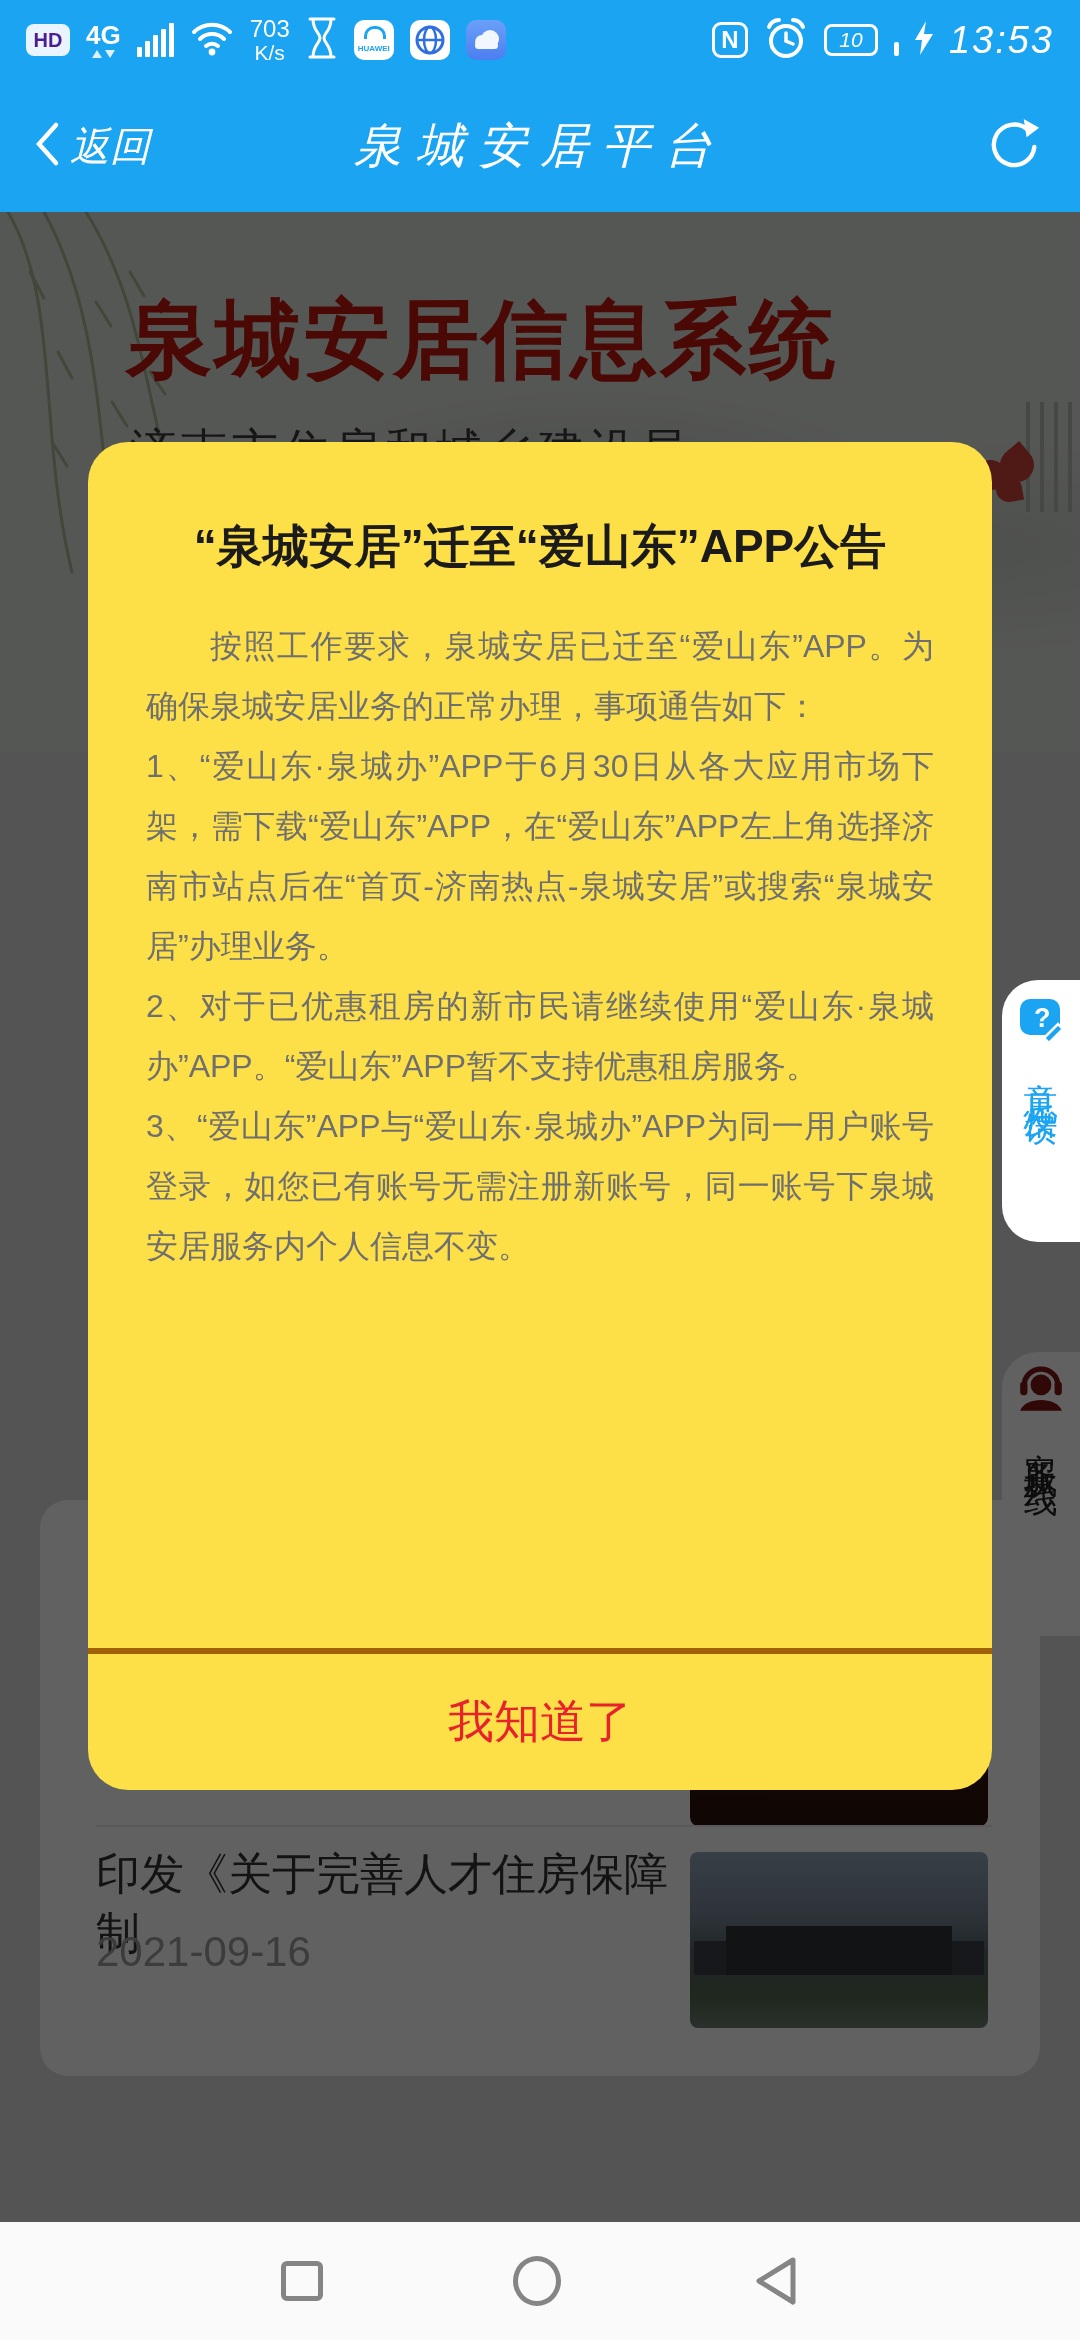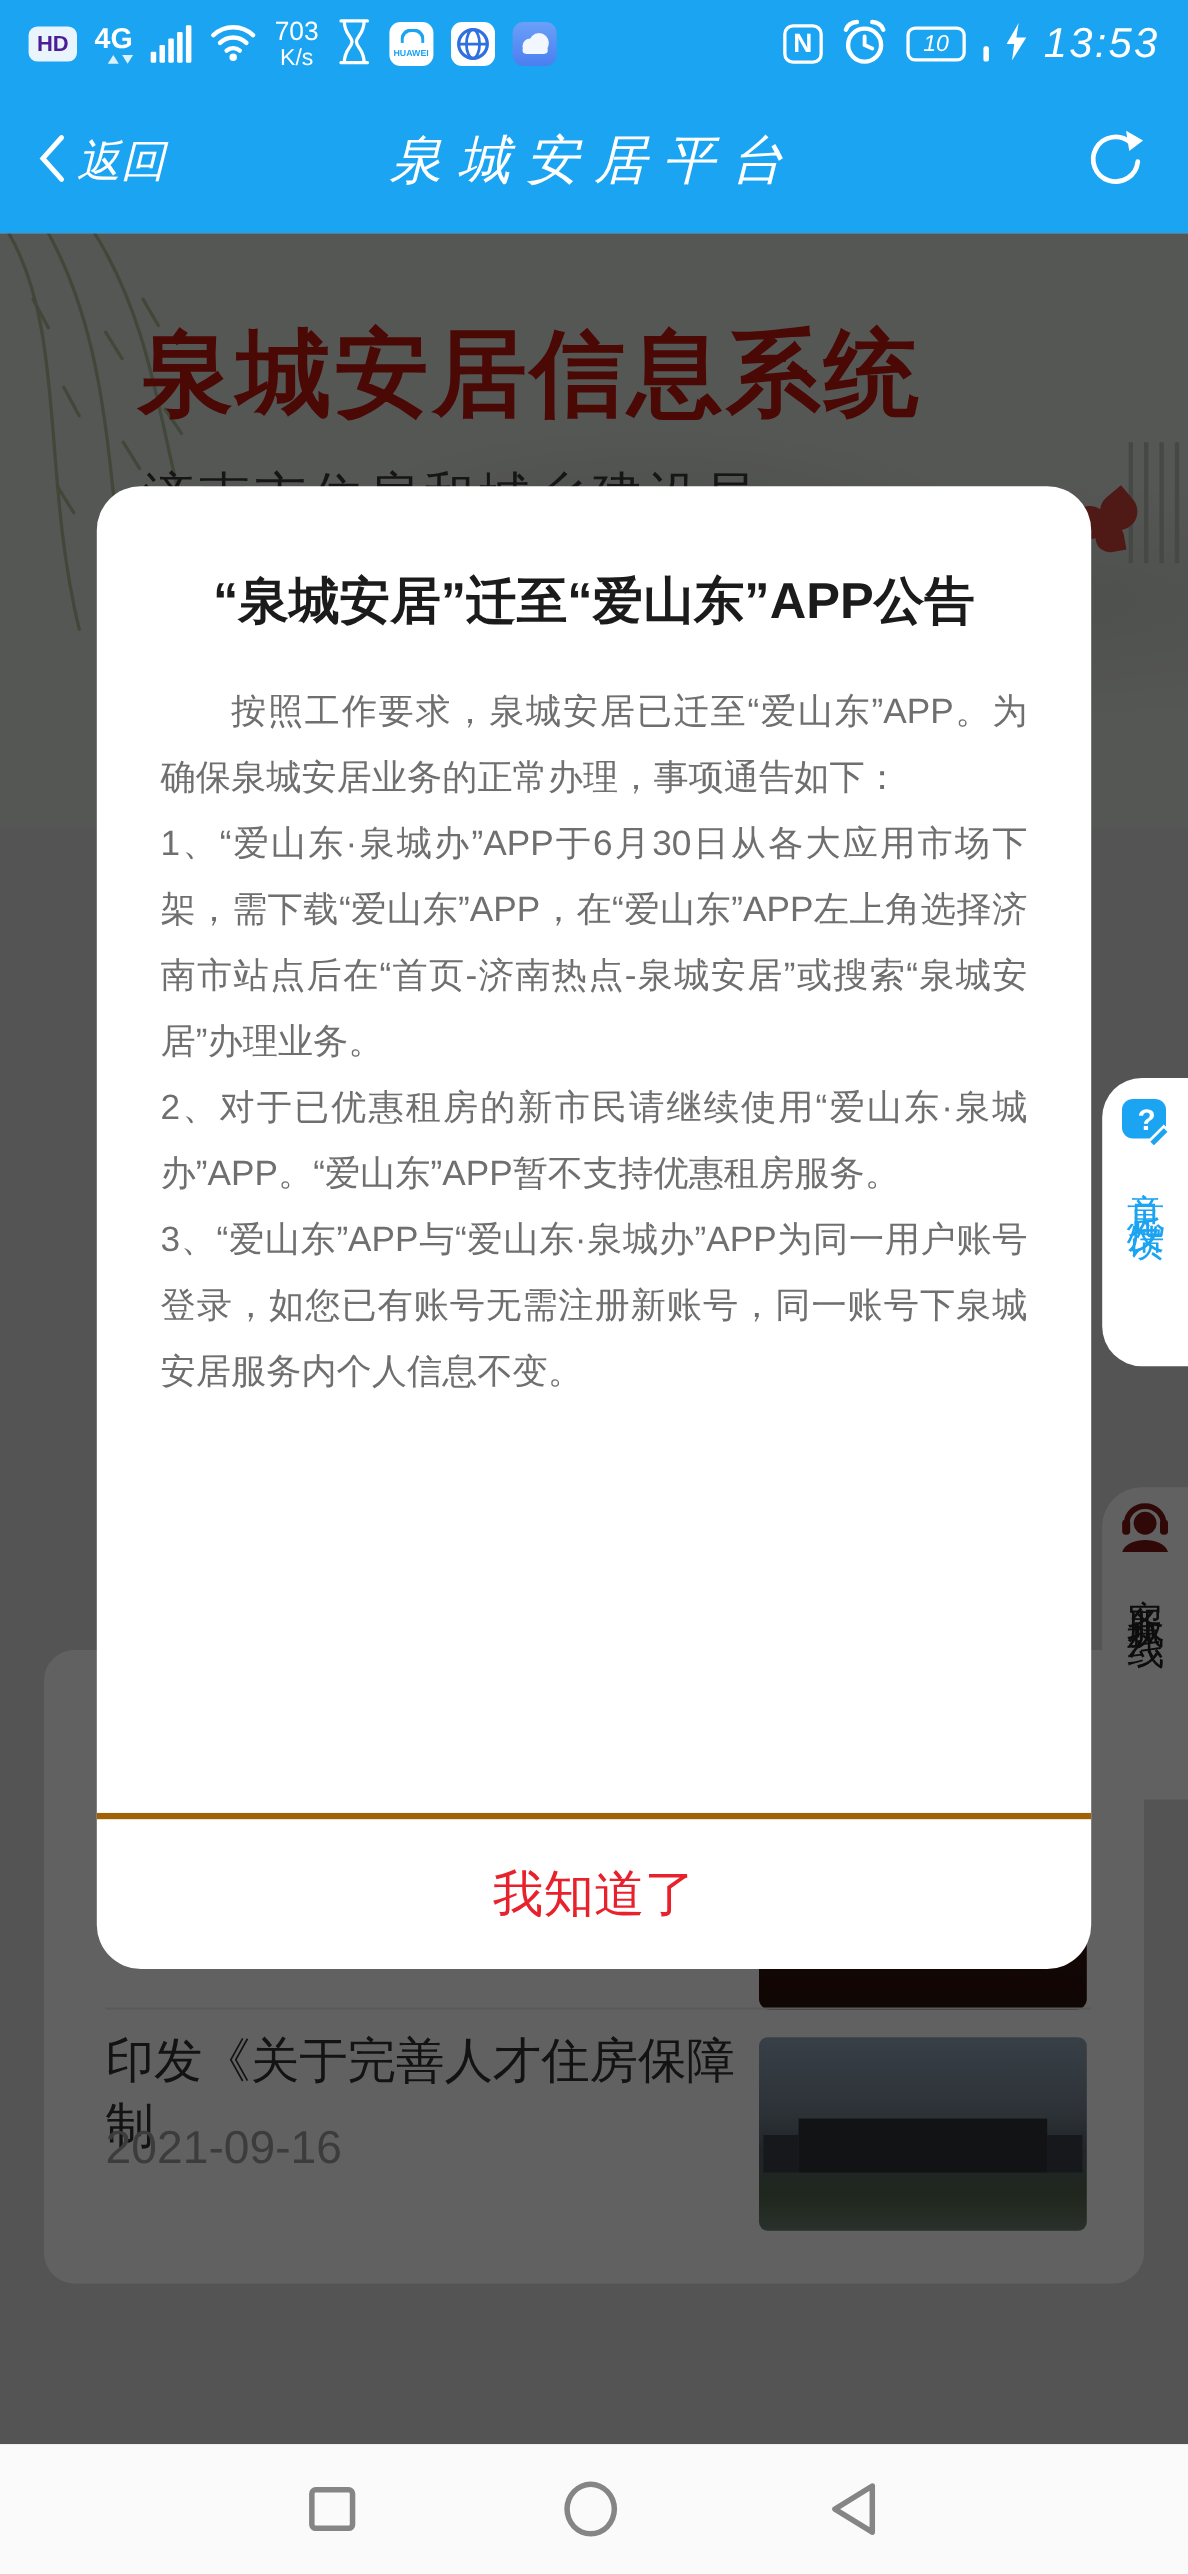--- a/index.html
+++ b/index.html
@@ -6,21 +6,21 @@
   .screen{position:relative;width:1080px;height:2340px;overflow:hidden;background:#dedede;
           font-family:"Liberation Sans",sans-serif;}
 
   
   .statusbar{position:absolute;top:0;left:0;width:1080px;height:80px;background:#1ba4f2;
              display:flex;align-items:center;justify-content:space-between;box-sizing:border-box;
              padding:0 26px;color:#fff;z-index:6;}
   .sb-group{display:flex;align-items:center;gap:16px;}
   .hd-badge{background:#eaf4fd;color:#4c1d95;font-weight:bold;font-size:20px;border-radius:8px;
             width:44px;height:32px;display:flex;align-items:center;justify-content:center;}
-  .net{display:flex;flex-direction:column;align-items:flex-end;line-height:1;}
+  .net{display:flex;flex-direction:column;align-items:center;line-height:1;}
   .net-label{font-size:26px;font-weight:bold;}
   .net-arrows{display:flex;gap:3px;margin-top:2px;opacity:.85;}
   .tri-up{width:0;height:0;border-left:5px solid transparent;border-right:5px solid transparent;border-bottom:8px solid #fff;}
   .tri-down{width:0;height:0;border-left:5px solid transparent;border-right:5px solid transparent;border-top:8px solid #fff;}
   .bars{display:flex;align-items:flex-end;gap:3px;height:34px;}
   .bars i{display:block;width:5px;background:#fff;border-radius:1px;}
   .speed{text-align:center;line-height:1.05;font-size:24px;}
   .speed .unit{font-size:21px;}
   .appicon{width:40px;height:40px;border-radius:10px;background:#fff;position:relative;overflow:hidden;flex:0 0 auto;}
   .store-arc{position:absolute;left:10px;top:6px;width:16px;height:10px;border:3px solid #1ba4f2;border-bottom:none;
@@ -74,21 +74,21 @@
   .side-tab{position:absolute;right:0;width:78px;background:#fff;border-radius:36px 0 0 36px;
             display:flex;flex-direction:column;align-items:center;box-sizing:border-box;cursor:pointer;}
   .hotline-tab{top:1352px;height:284px;padding-top:14px;}
   .vlabel{writing-mode:vertical-rl;text-orientation:upright;font-size:34px;letter-spacing:10px;margin-top:8px;line-height:1;}
   .hotline-label{color:#222;}
 
   
   .overlay{position:absolute;left:0;top:212px;width:1080px;height:2010px;background:rgba(0,0,0,0.62);z-index:5;}
 
   
-  .dialog{position:absolute;left:88px;top:442px;width:904px;height:1348px;background:#ffffff;border-radius:40px;z-index:10;}
+  .dialog{position:absolute;left:88px;top:442px;width:904px;height:1348px;background:#fde047;border-radius:40px;z-index:10;}
   .dialog-title{margin:0;padding-top:74px;text-align:center;font-size:46px;font-weight:bold;color:#1b1b1b;}
   .dialog-body{margin:38px 58px 0;font-size:32px;line-height:60px;color:#6f6f6f;text-align:justify;}
   .par{margin:0;}
   .par.indent{text-indent:2em;}
   .dialog-footer{position:absolute;bottom:0;left:0;right:0;height:136px;border-top:6px solid #a16207;
                  display:flex;align-items:center;justify-content:center;font-size:46px;color:#e8222d;
                  border-radius:0 0 40px 40px;cursor:pointer;}
 
   
   .feedback-tab{top:980px;height:262px;padding-top:16px;z-index:10;}

